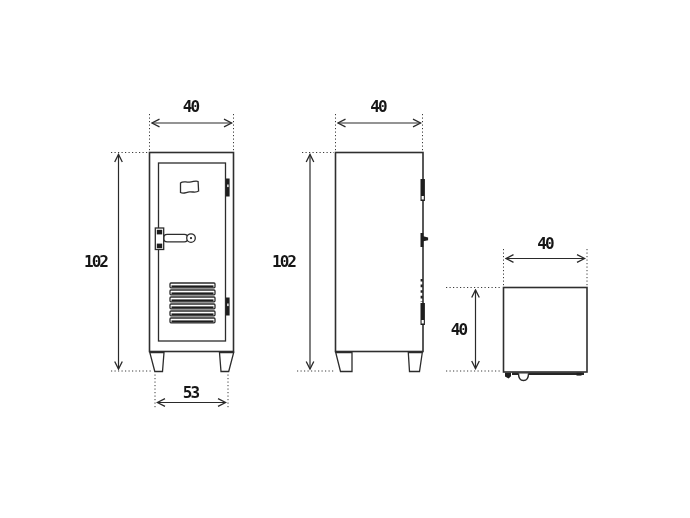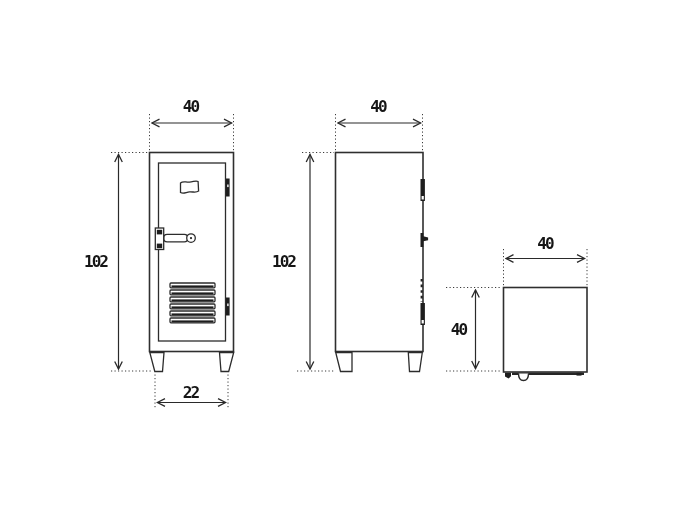--- a/index.html
+++ b/index.html
@@ -127,19 +127,19 @@
     <g>
       <path class="ext" d="M446,287.5 H502"></path>
       <path class="ext" d="M446,371 H502"></path>
       <path class="dimline" d="M475.5,290 V368.5" marker-start="url(#arr)" marker-end="url(#arr)"></path>
     </g>
   </g>
 </svg>
 
 <span class="dim-label" style="left:191.5px;top:107px;">40</span>
 <span class="dim-label" style="left:96.5px;top:262px;">102</span>
-<span class="dim-label" style="left:191.5px;top:393px;">22</span>
+<span class="dim-label" style="left:191.5px;top:393px;">53</span>
 <span class="dim-label" style="left:379px;top:107px;">40</span>
 <span class="dim-label" style="left:284.5px;top:262px;">102</span>
 <span class="dim-label" style="left:546px;top:244px;">40</span>
 <span class="dim-label" style="left:459.5px;top:330px;">40</span>
 
 </div>
 
 </body></html>

